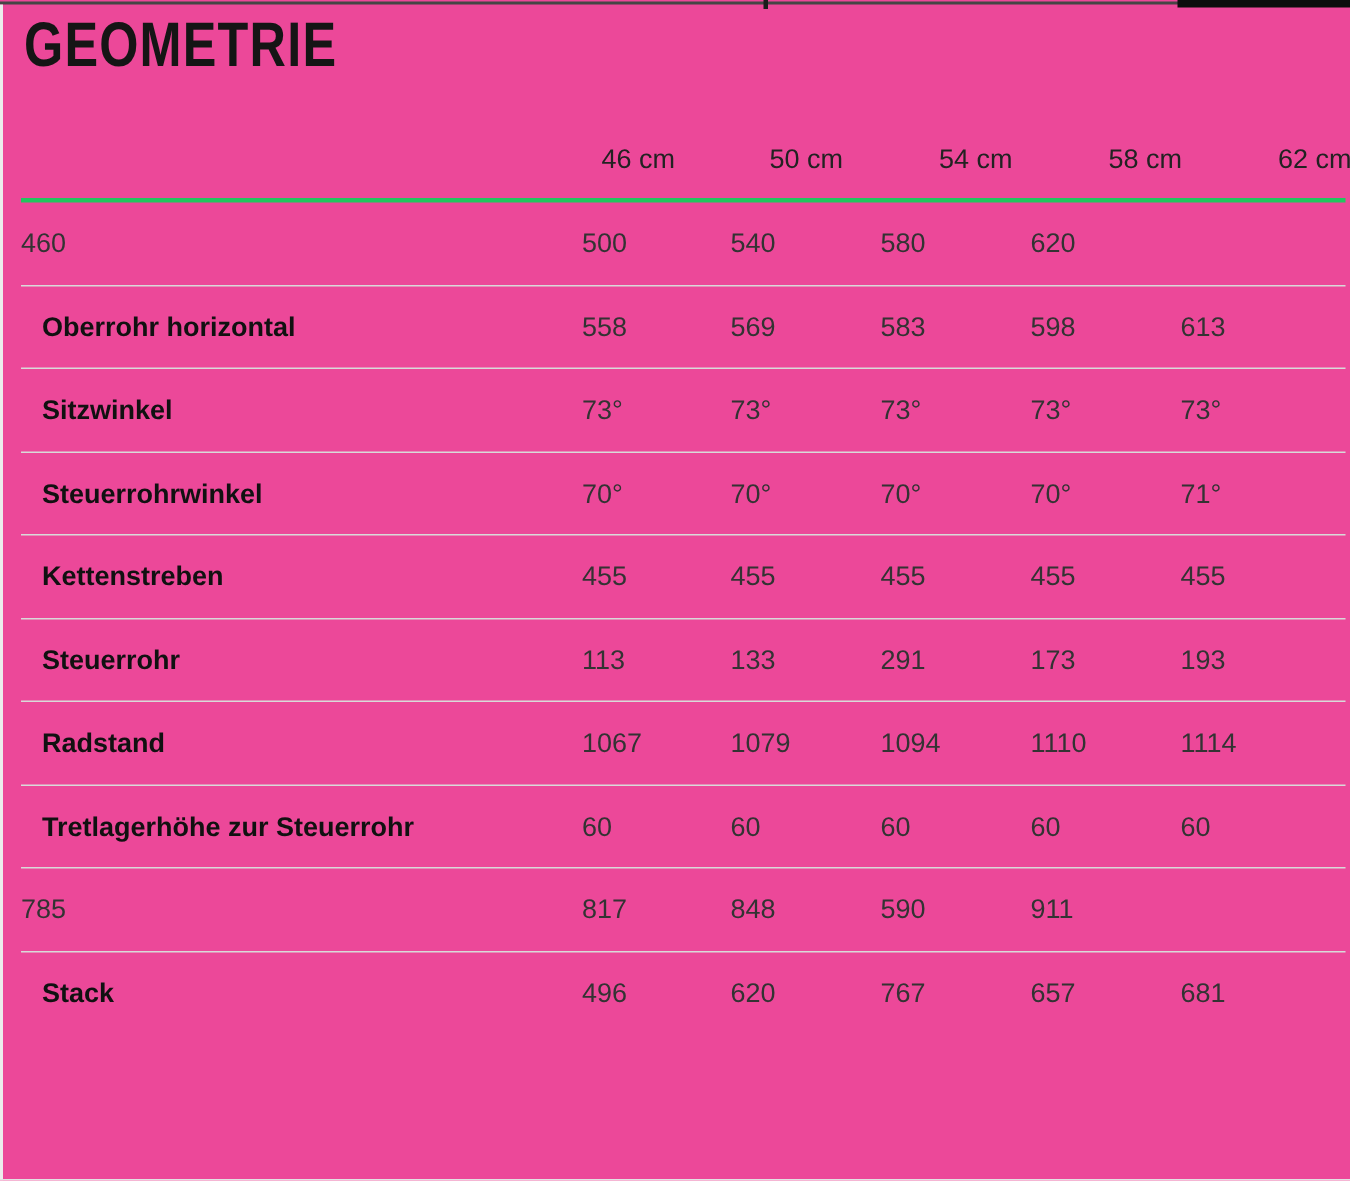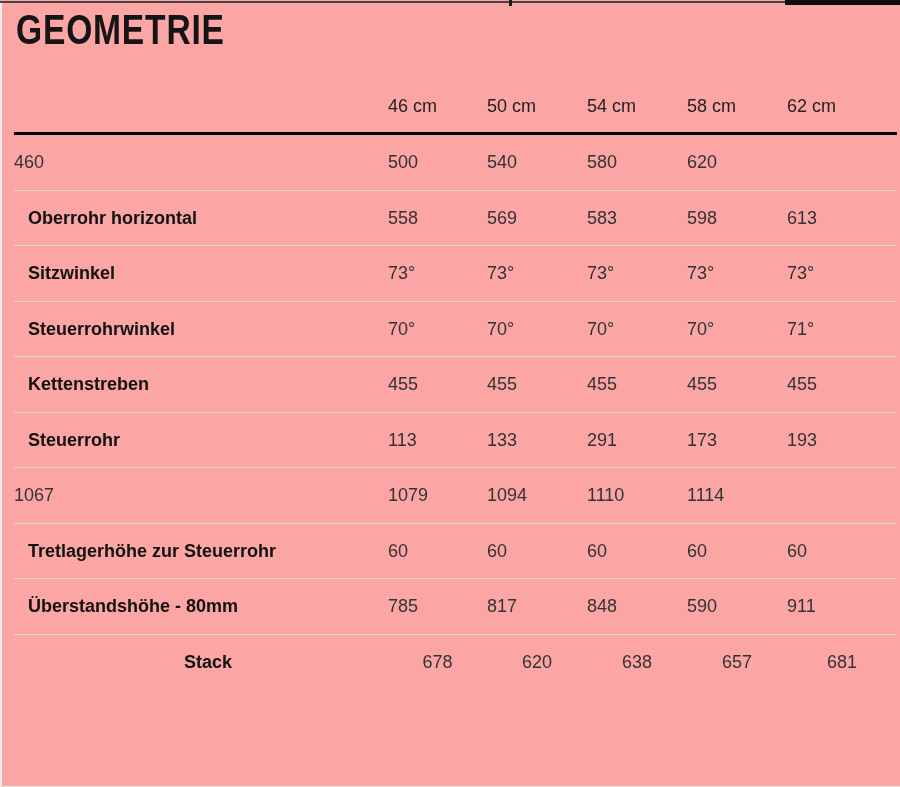--- a/index.html
+++ b/index.html
@@ -1,21 +1,21 @@
 <!DOCTYPE html>
 <html><head>
 <meta charset="utf-8">
 <style>
   * { box-sizing: border-box; }
   html, body { margin: 0; padding: 0; background: #ffffff; }
   .page {
     position: relative;
     width: 900px;
     height: 787px;
-    background: #fca5a5;
+    background: #ec4899;
     overflow: hidden;
     font-family: "Liberation Sans", sans-serif;
     color: #111111;
   }
   
   .top-line {
     position: absolute; top: 1px; left: 0; right: 0;
     height: 2px; background: #454545;
   }
   .top-tick {
@@ -54,23 +54,24 @@
   }
   .geo-row {
     display: grid;
     grid-template-columns: 374px 99px 100px 100px 100px 1fr;
     align-items: center;
     height: 55.5px;
     border-bottom: 1px solid #d9d9d9;
   }
   .geo-row.header-row {
     height: 55px;
-    border-bottom: 3px solid #000000;
+    border-bottom: 3px solid #22c55e;
+    gap: 13px;
   }
-  .geo-row:last-child { border-bottom: none; text-align: center; }
+  .geo-row:last-child { border-bottom: none; }
   .cell {
     font-size: 18px;
     line-height: 22px;
     white-space: nowrap;
   }
   .header-cell {
     font-weight: normal;
     color: #222222;
   }
   .label-cell {
@@ -149,46 +150,46 @@
         </div>
         <div class="geo-row">
           <div class="cell label-cell">Steuerrohr</div>
           <div class="cell value-cell">113</div>
           <div class="cell value-cell">133</div>
           <div class="cell value-cell">291</div>
           <div class="cell value-cell">173</div>
           <div class="cell value-cell">193</div>
         </div>
         <div class="geo-row">
+          <div class="cell label-cell">Radstand</div>
           <div class="cell value-cell">1067</div>
           <div class="cell value-cell">1079</div>
           <div class="cell value-cell">1094</div>
           <div class="cell value-cell">1110</div>
           <div class="cell value-cell">1114</div>
         </div>
         <div class="geo-row">
           <div class="cell label-cell">Tretlagerhöhe zur Steuerrohr</div>
           <div class="cell value-cell">60</div>
           <div class="cell value-cell">60</div>
           <div class="cell value-cell">60</div>
           <div class="cell value-cell">60</div>
           <div class="cell value-cell">60</div>
         </div>
         <div class="geo-row">
-          <div class="cell label-cell">Überstandshöhe - 80mm</div>
           <div class="cell value-cell">785</div>
           <div class="cell value-cell">817</div>
           <div class="cell value-cell">848</div>
           <div class="cell value-cell">590</div>
           <div class="cell value-cell">911</div>
         </div>
         <div class="geo-row">
           <div class="cell label-cell">Stack</div>
-          <div class="cell value-cell">678</div>
+          <div class="cell value-cell">496</div>
           <div class="cell value-cell">620</div>
-          <div class="cell value-cell">638</div>
+          <div class="cell value-cell">767</div>
           <div class="cell value-cell">657</div>
           <div class="cell value-cell">681</div>
         </div>
       </div>
   </div>
 
 </div>
 
 </body></html>

